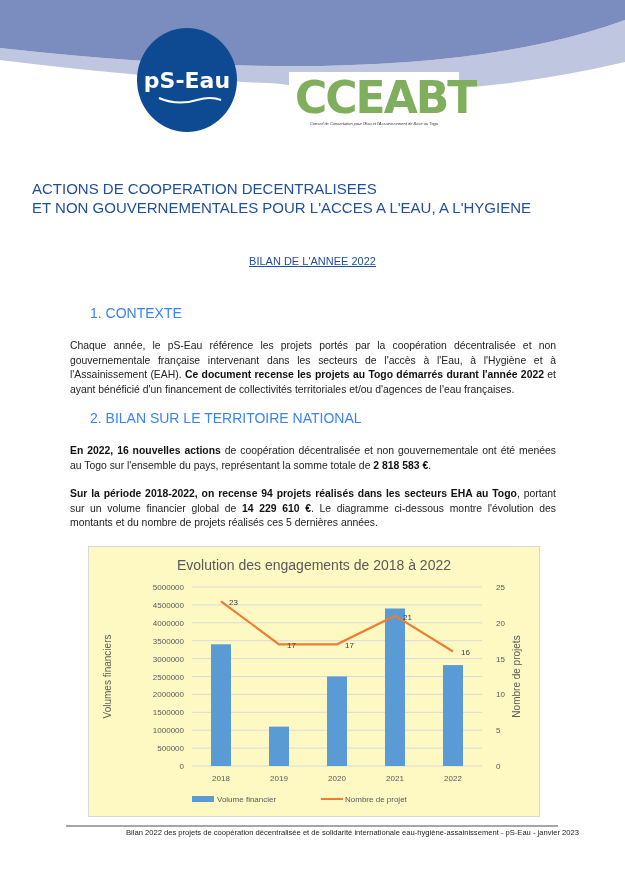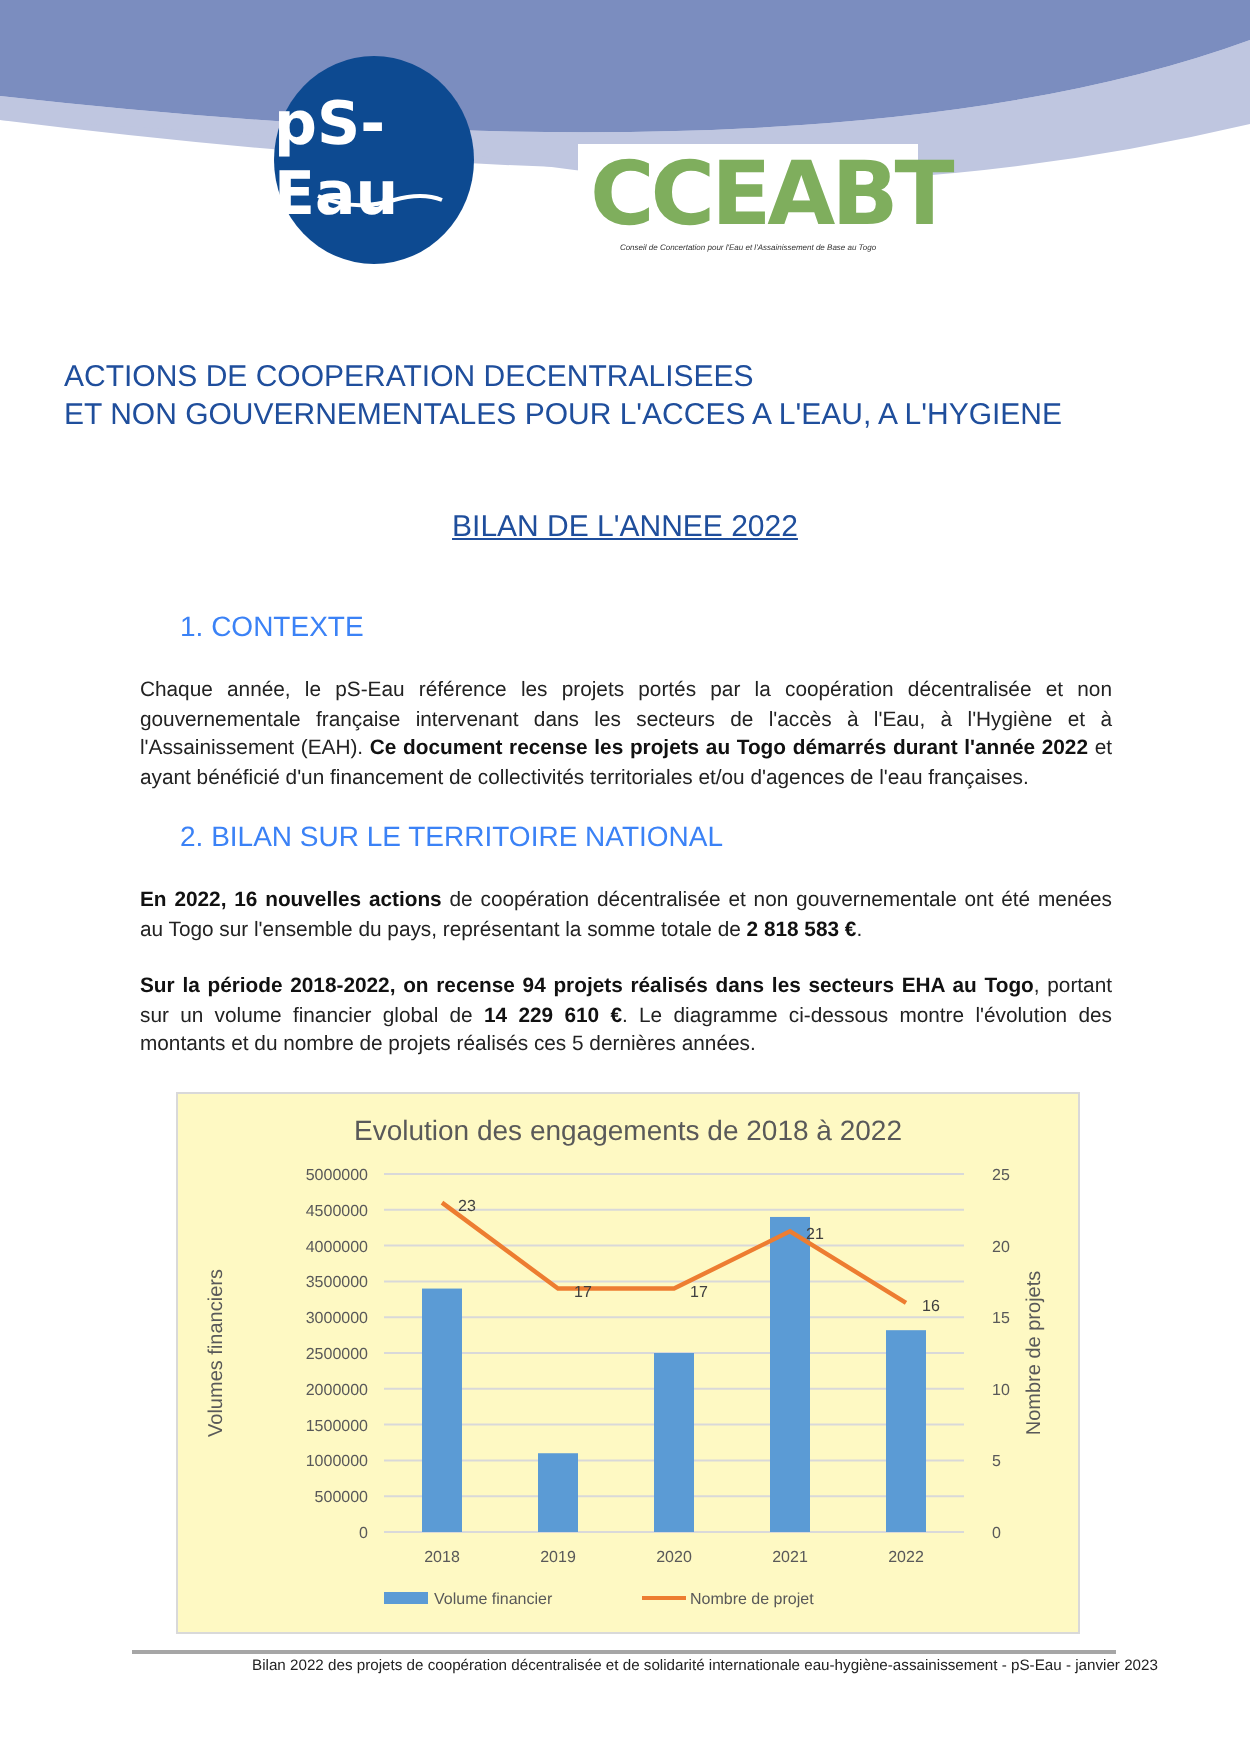--- a/index.html
+++ b/index.html
@@ -7,41 +7,41 @@
     width: 625px; height: 879px; position: relative; overflow: hidden;
     background: #ffffff;
     font-family: "Liberation Sans", sans-serif;
     color: #1a1a1a;
   }
   .header-bg { position: absolute; left: 0; top: 0; width: 625px; height: 150px; }
   .logo-pseau {
     position: absolute; left: 137px; top: 28px; width: 100px; height: 104px;
     border-radius: 50%; background: #0d4a91;
     display: flex; align-items: center; justify-content: center;
-    color: #fff; font-family: "DejaVu Sans", sans-serif; font-weight: bold; font-size: 30px;
+    color: #fff; font-family: "DejaVu Sans", sans-serif; font-weight: bold; font-size: 22px;
   }
   .logo-pseau .wave { position: absolute; left: 20px; top: 66px; width: 66px; height: 12px; }
   .logo-ccabt {
     position: absolute; left: 289px; top: 72px; width: 170px; height: 62px; background: #fff;
   }
   .logo-ccabt .letters {
     position: absolute; left: 6px; top: 0px; font-size: 44px; font-weight: bold; letter-spacing: -2px;
     color: #7fae5d; font-family: "DejaVu Sans", sans-serif; line-height: 52px;
   }
   .logo-ccabt .sub {
     position: absolute; left: 0px; top: 49px; width: 170px; text-align: center;
     font-size: 4px; color: #333; font-style: italic; white-space: nowrap;
   }
   .title-block {
     position: absolute; left: 0; top: 180px; width: 625px; text-align: left;
     color: #1f4e9c; font-size: 15px; line-height: 18.5px; margin-left: 32px;
   }
   .subtitle {
     position: absolute; left: 0; top: 255px; width: 625px; text-align: center;
-    color: #1f4e9c; font-size: 15px; text-decoration: underline;
+    color: #1f4e9c; font-size: 11px; text-decoration: underline;
   }
   .section-h {
     position: absolute; left: 90px; color: #3b82f6; font-size: 14px;
   }
   .para {
     position: absolute; left: 70px; width: 486px; font-size: 10.4px; line-height: 14.6px;
     color: #222; text-align: justify;
   }
   .para b { font-weight: bold; color: #111; }
   .chart-box {

